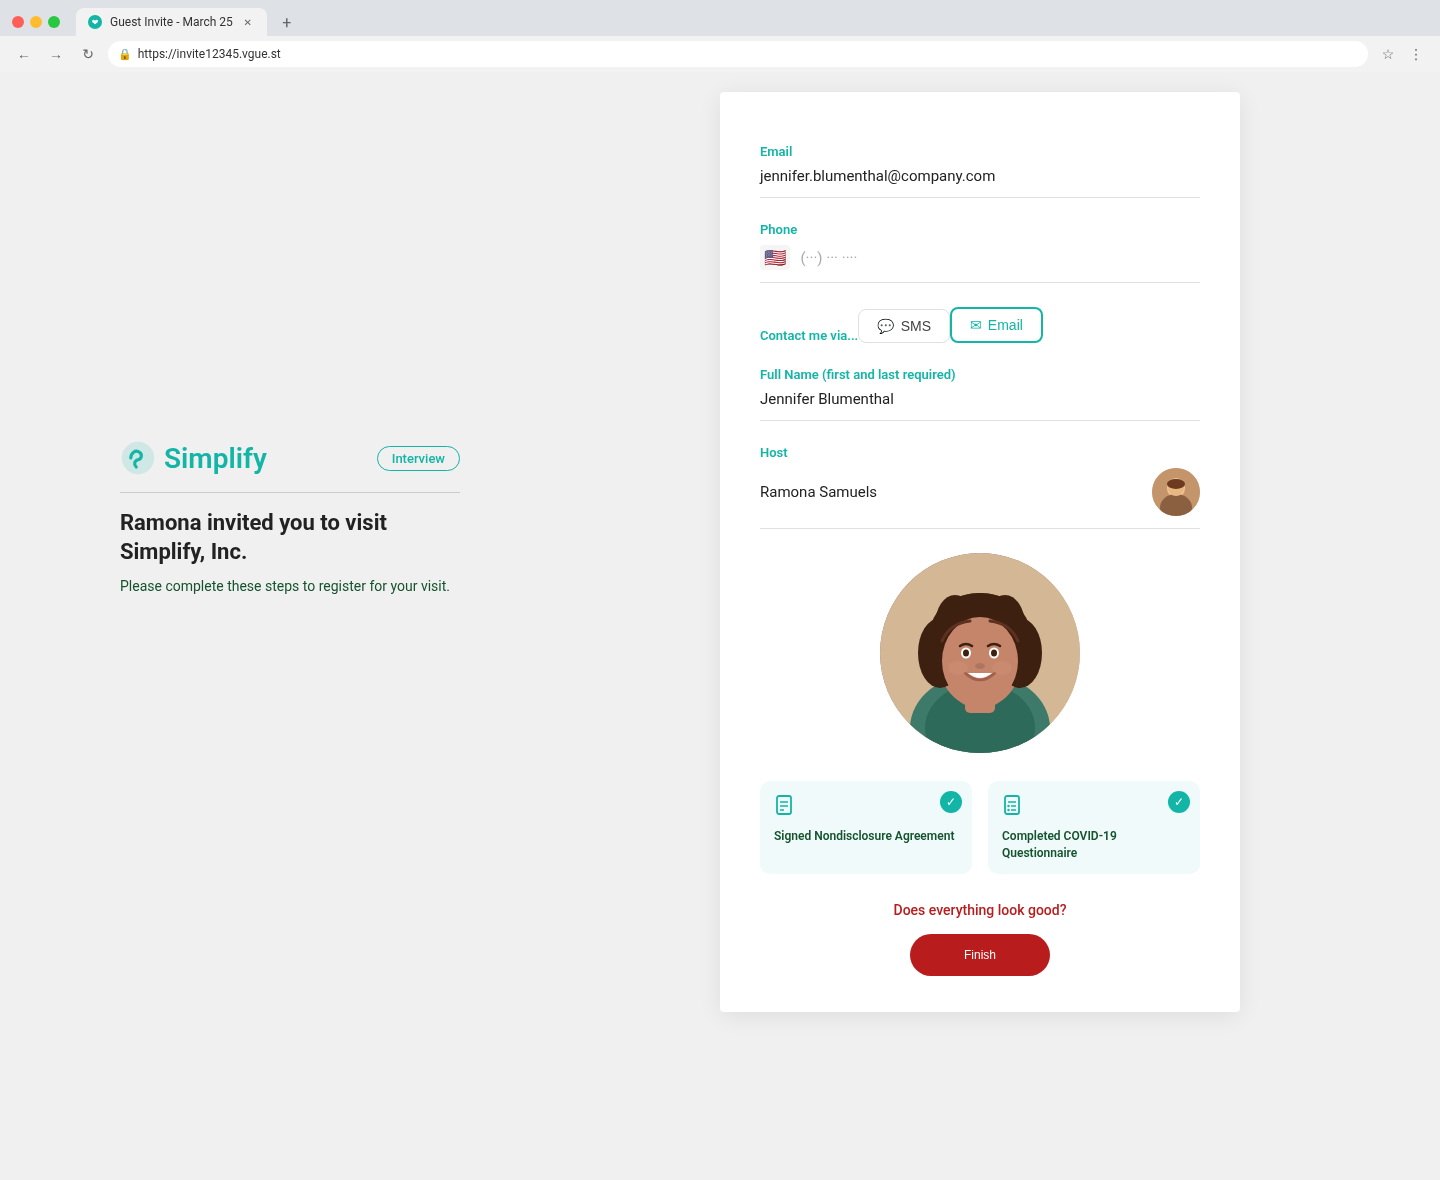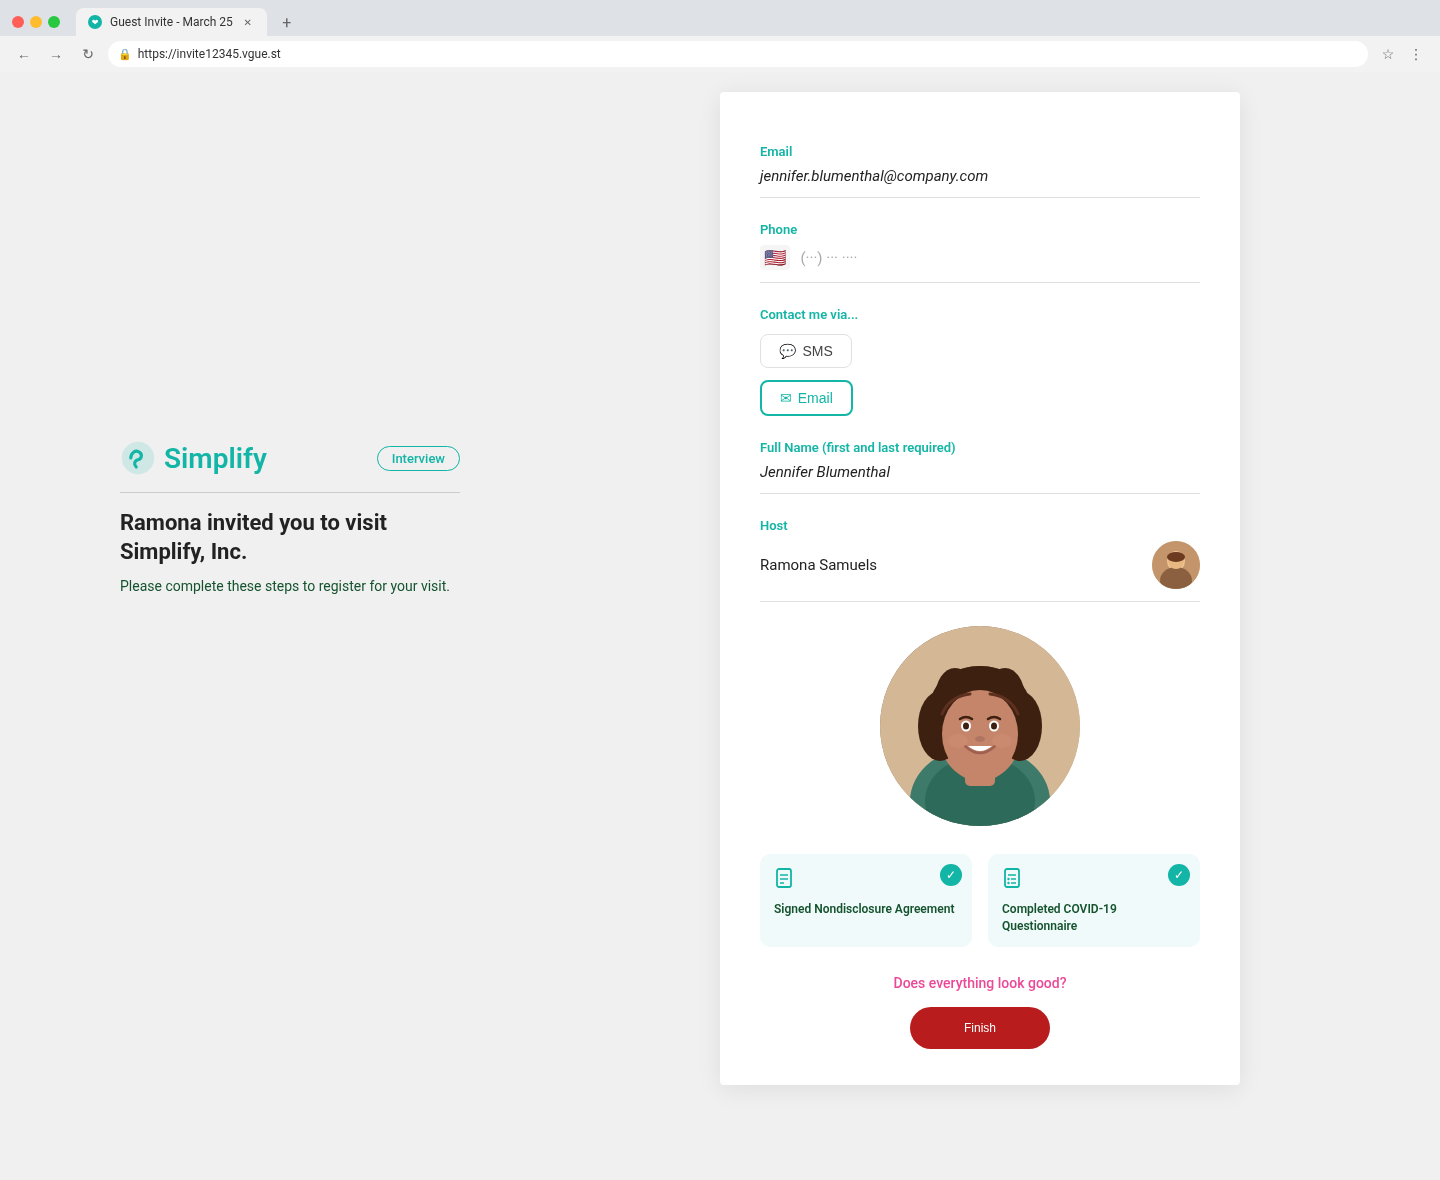--- a/index.html
+++ b/index.html
@@ -202,21 +202,20 @@
       font-size: 13px;
       font-weight: 600;
       color: #13b5a6;
       margin-bottom: 8px;
     }
     .field-value {
       font-size: 15px;
       color: #222;
       padding-bottom: 12px;
       border-bottom: 1px solid #e0e0e0;
-      font-style: italic;
     }
     .phone-row {
       display: flex;
       align-items: center;
       gap: 10px;
       padding-bottom: 12px;
       border-bottom: 1px solid #e0e0e0;
     }
     .flag-icon {
       font-size: 18px;
@@ -224,24 +223,22 @@
       border-radius: 4px;
       padding: 2px 4px;
     }
     .phone-input {
       font-size: 15px;
       color: #aaa;
     }
 
     .contact-row {
       display: flex;
-      align-items: flex-start;
-      gap: 12px;
+      align-items: flex-end;
       margin-bottom: 24px;
-      flex-direction: column;
     }
     .contact-label {
       font-size: 13px;
       font-weight: 600;
       color: #13b5a6;
       flex-shrink: 0;
     }
     .contact-btn {
       display: flex;
       align-items: center;
@@ -346,21 +343,21 @@
       color: white;
       font-size: 12px;
     }
 
     
     .card-footer {
       text-align: center;
     }
     .footer-question {
       font-size: 14px;
-      color: #ec4899;
+      color: #b91c1c;
       font-weight: 500;
       margin-bottom: 16px;
     }
     .finish-btn {
       background: #b91c1c;
       color: white;
       border: none;
       border-radius: 28px;
       padding: 14px 48px;
       font-size: 12px;

